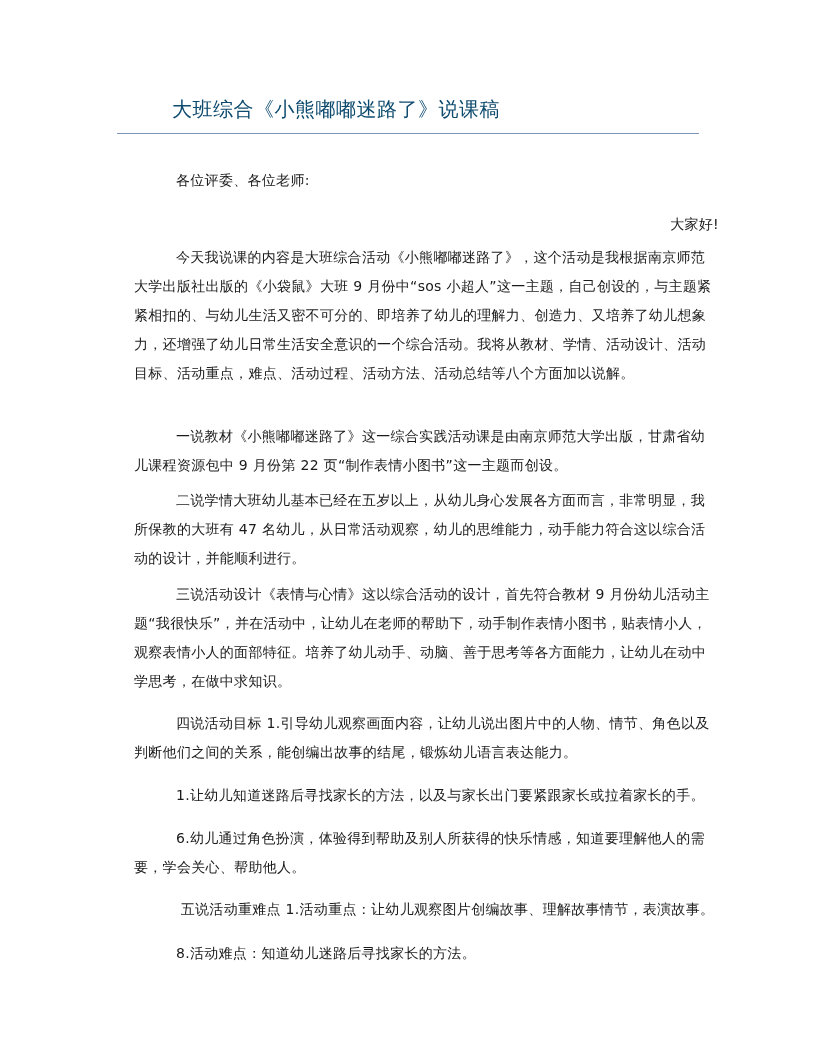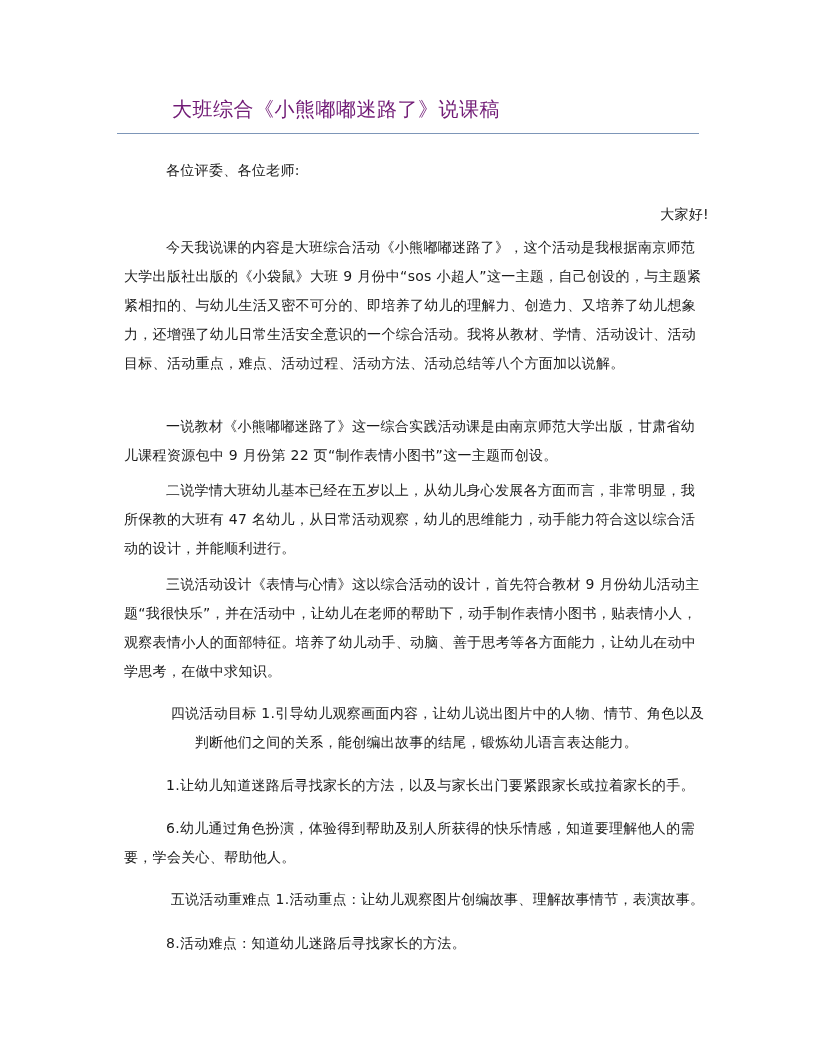--- a/index.html
+++ b/index.html
@@ -1,33 +1,33 @@
 <!DOCTYPE html>
 <html><head>
 <meta charset="utf-8">
 <style>
   html, body { margin: 0; padding: 0; background: #ffffff; }
   body { width: 816px; height: 1056px; position: relative; overflow: hidden;
          font-family: "DejaVu Sans", "Liberation Sans", sans-serif; color: #1a1a1a; }
   .title { position: absolute; left: 0; width: 672px; top: 96px; text-align: center;
-           font-size: 20px; color: #701a75; letter-spacing: 0.5px; }
+           font-size: 20px; color: #0c4a6e; letter-spacing: 0.5px; }
   .rule { position: absolute; left: 117px; width: 582px; top: 133px; height: 0;
           border-top: 1px solid #7d96b8; }
   .p { position: absolute; left: 120px; width: 585px; font-size: 14px; line-height: 29px;
-       text-indent: 42px; margin: 4px; letter-spacing: 0.3px; }
+       text-indent: 42px; margin: 14px; letter-spacing: 0.3px; }
 </style>
 </head>
 <body>
 
 <div class="title">大班综合《小熊嘟嘟迷路了》说课稿</div>
 <div class="rule"></div>
 
 <p class="p" style="top:152px;">各位评委、各位老师:</p>
 <p class="p" style="top:196px;text-align:right;">大家好!</p>
 <p class="p" style="top:229px;">今天我说课的内容是大班综合活动《小熊嘟嘟迷路了》，这个活动是我根据南京师范大学出版社出版的《小袋鼠》大班 9 月份中“sos 小超人”这一主题，自己创设的，与主题紧紧相扣的、与幼儿生活又密不可分的、即培养了幼儿的理解力、创造力、又培养了幼儿想象力，还增强了幼儿日常生活安全意识的一个综合活动。我将从教材、学情、活动设计、活动目标、活动重点，难点、活动过程、活动方法、活动总结等八个方面加以说解。</p>
 <p class="p" style="top:408px;">一说教材《小熊嘟嘟迷路了》这一综合实践活动课是由南京师范大学出版，甘肃省幼儿课程资源包中 9 月份第 22 页“制作表情小图书”这一主题而创设。</p>
 <p class="p" style="top:472px;">二说学情大班幼儿基本已经在五岁以上，从幼儿身心发展各方面而言，非常明显，我所保教的大班有 47 名幼儿，从日常活动观察，幼儿的思维能力，动手能力符合这以综合活动的设计，并能顺利进行。</p>
 <p class="p" style="top:566px;">三说活动设计《表情与心情》这以综合活动的设计，首先符合教材 9 月份幼儿活动主题“我很快乐”，并在活动中，让幼儿在老师的帮助下，动手制作表情小图书，贴表情小人，观察表情小人的面部特征。培养了幼儿动手、动脑、善于思考等各方面能力，让幼儿在动中学思考，在做中求知识。</p>
-<p class="p" style="top:695px;text-align:center;">四说活动目标 1.引导幼儿观察画面内容，让幼儿说出图片中的人物、情节、角色以及判断他们之间的关系，能创编出故事的结尾，锻炼幼儿语言表达能力。</p>
+<p class="p" style="top:695px;">四说活动目标 1.引导幼儿观察画面内容，让幼儿说出图片中的人物、情节、角色以及判断他们之间的关系，能创编出故事的结尾，锻炼幼儿语言表达能力。</p>
 <p class="p" style="top:767px;">1.让幼儿知道迷路后寻找家长的方法，以及与家长出门要紧跟家长或拉着家长的手。</p>
 <p class="p" style="top:810px;">6.幼儿通过角色扮演，体验得到帮助及别人所获得的快乐情感，知道要理解他人的需要，学会关心、帮助他人。</p>
 <p class="p" style="top:881px;text-align:center;">五说活动重难点 1.活动重点：让幼儿观察图片创编故事、理解故事情节，表演故事。</p>
 <p class="p" style="top:925px;">8.活动难点：知道幼儿迷路后寻找家长的方法。</p>
 
 </body></html>

